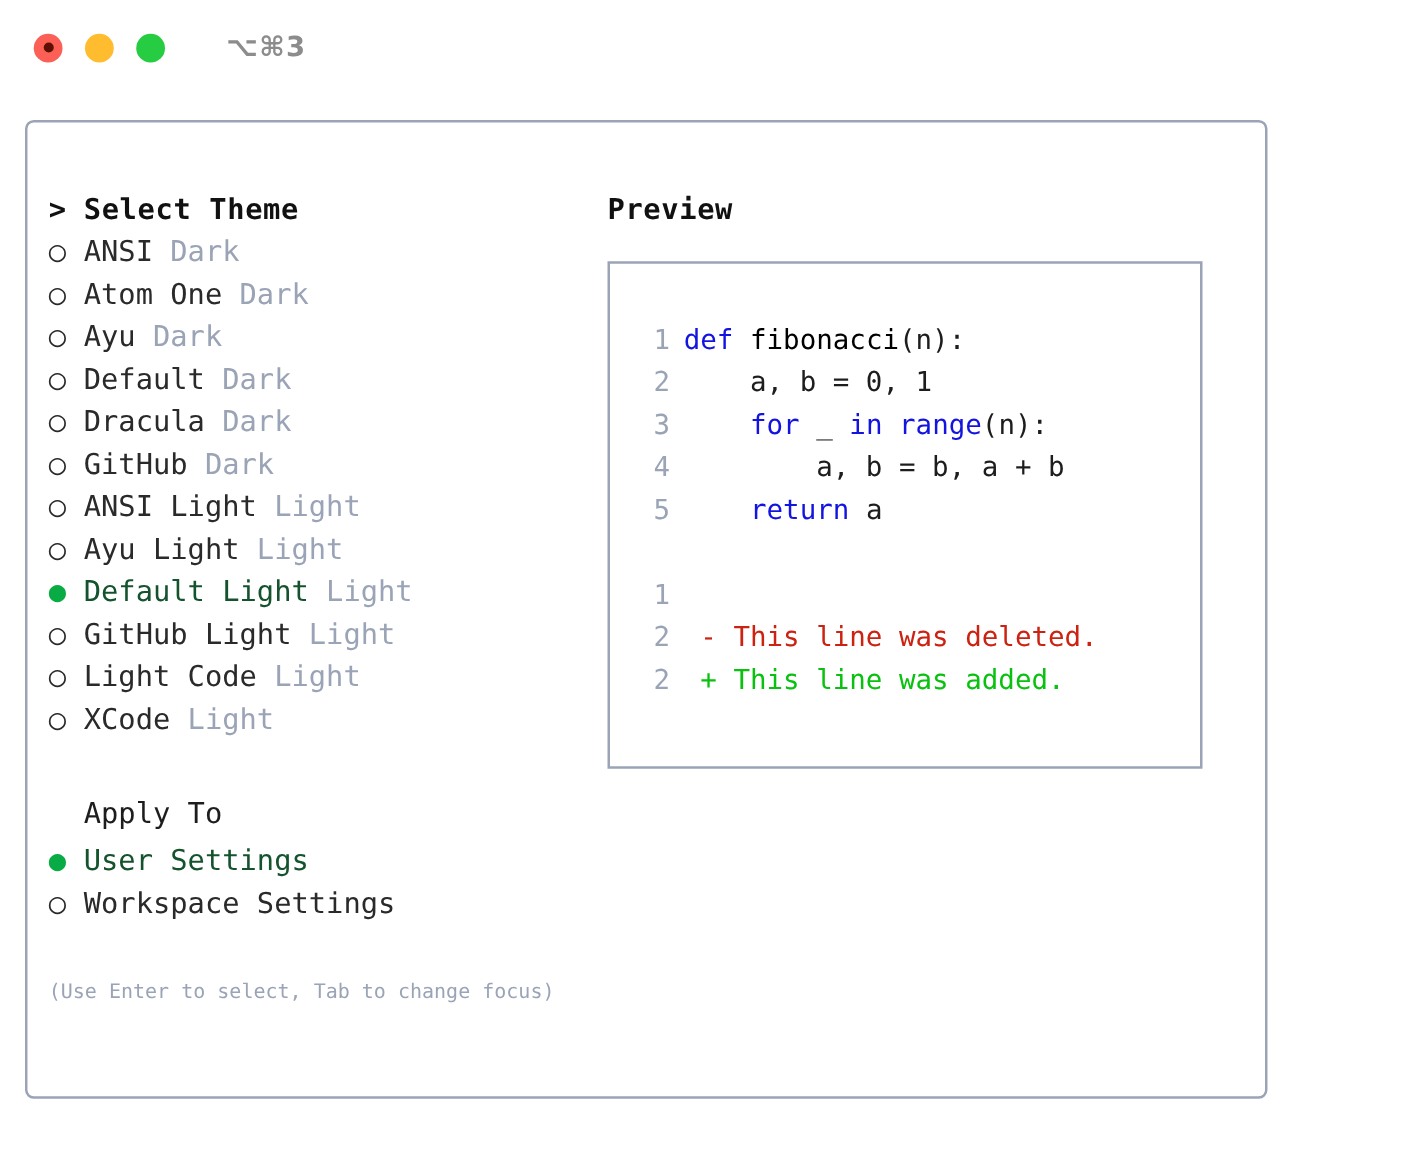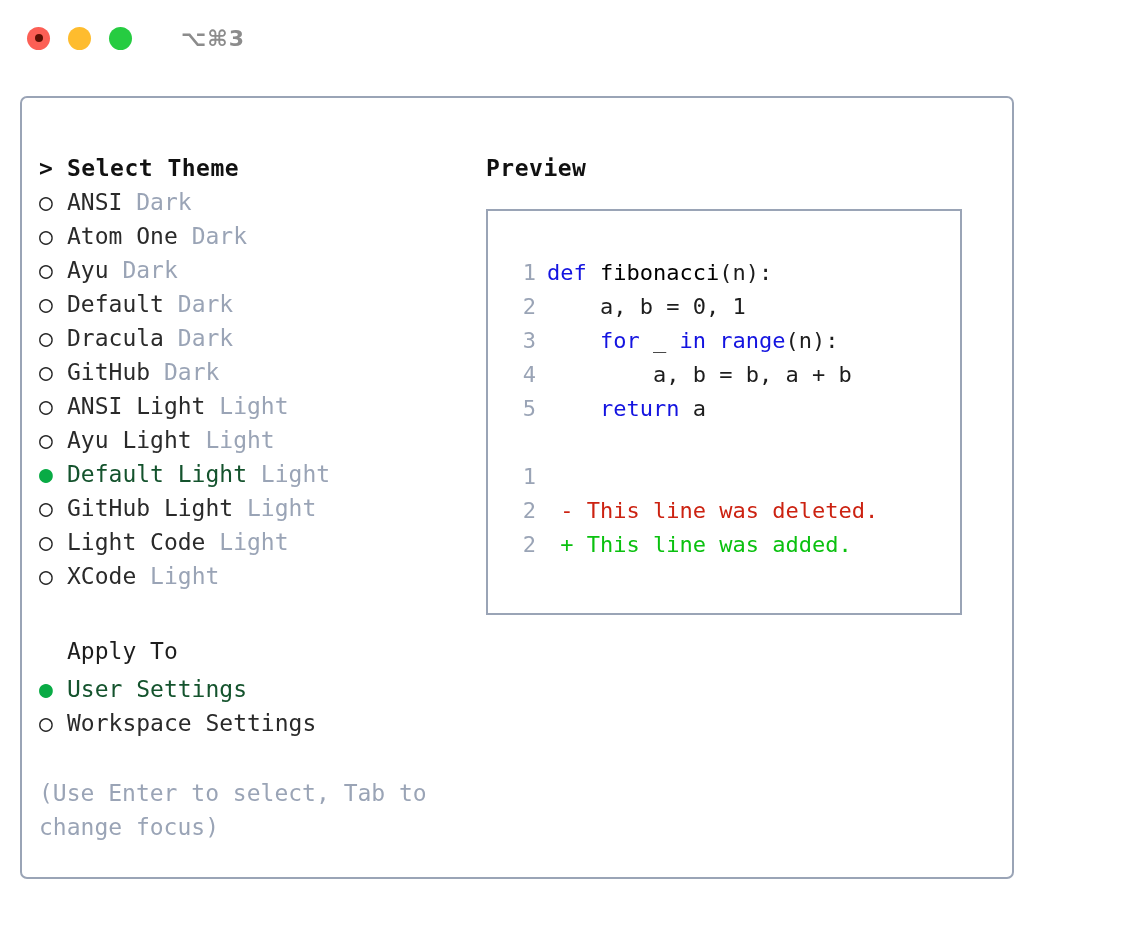--- a/index.html
+++ b/index.html
@@ -124,21 +124,21 @@
   .group-title {
     height: 34px;
     display: flex;
     font-size: 23px;
     color: #1d1d1d;
     white-space: pre;
   }
 
   .hint {
     margin-top: 36px;
-    font-size: 23px;
+    font-size: 16px;
     line-height: 34px;
     color: #9aa4b6;
     width: 410px;
     white-space: pre-wrap;
   }
 
   
   .right-col {
     position: absolute;
     left: 464px;

